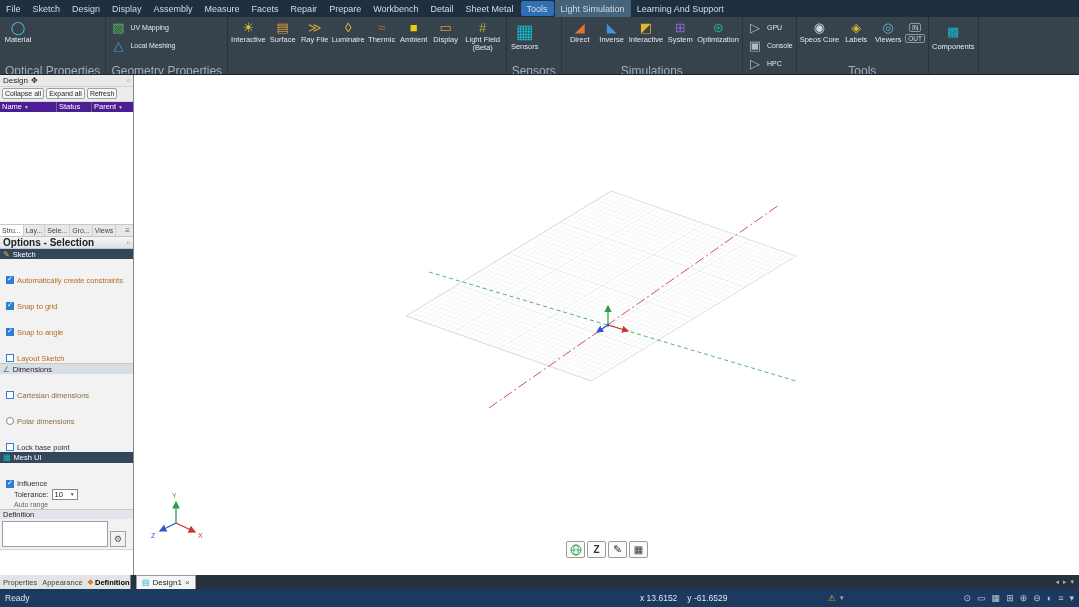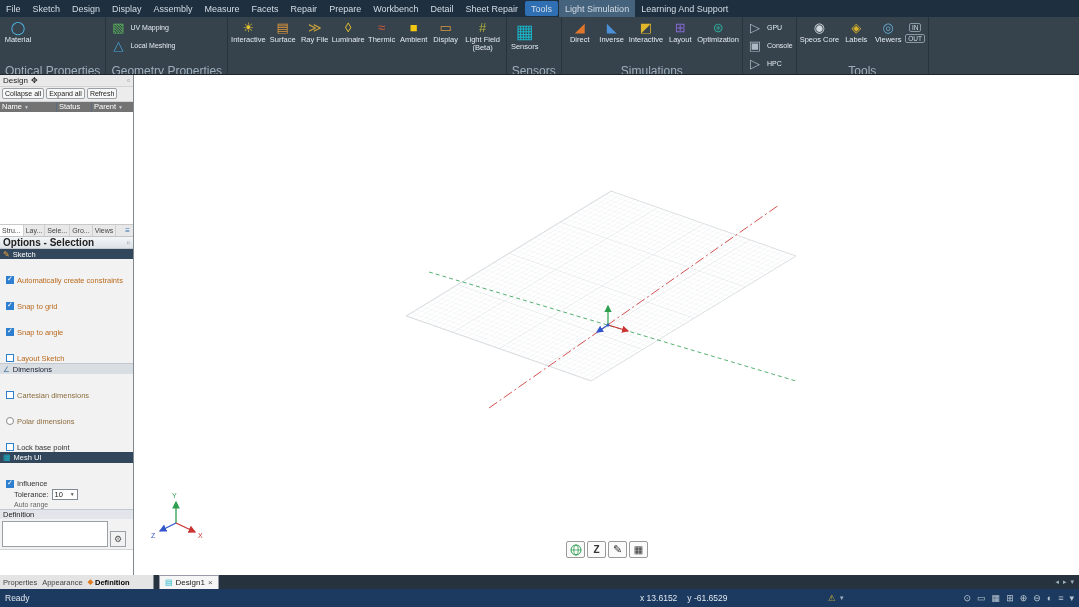--- a/index.html
+++ b/index.html
@@ -61,21 +61,21 @@
 
   
   .main{flex:1;display:flex;overflow:hidden;}
 
   
   .left{width:133px;flex:none;background:#f2f2f2;border-right:1px solid #808890;display:flex;flex-direction:column;font-size:8px;color:#222;}
   .dp-header{height:13px;display:flex;align-items:center;gap:3px;padding:0 3px;background:#e9e9e9;border-bottom:1px solid #d4d4d4;}
   .dp-header .sp{margin-left:auto;color:#777;}
   .dp-buttons{display:flex;gap:2px;padding:1px 2px 2px;background:#ececec;border-bottom:1px solid #d4d4d4;}
   .dp-btn{border:1px solid #9aa0a6;background:#f7f7f7;font-size:7px;padding:1px 2px;border-radius:2px;white-space:nowrap;}
-  .tree-header{display:flex;background:#737373;color:#fff;height:12px;align-items:center;font-size:7.5px;}
+  .tree-header{display:flex;background:#4c1d95;color:#fff;height:12px;align-items:center;font-size:7.5px;}
   .th-cell{display:flex;align-items:center;gap:2px;padding:0 2px;border-right:1px solid #5a6b7e;height:100%;}
   .th-name{width:52px;}.th-status{width:30px;}.th-parent{flex:1;border-right:none;}
   .funnel{font-size:5px;color:#c8d2dc;}
   .tree{height:134px;background:#fff;border-bottom:1px solid #c9c9c9;}
   .struct-tabs{display:flex;height:13px;background:#e8e8e8;border-bottom:1px solid #c4c4c4;align-items:stretch;font-size:7px;color:#444;}
   .struct-tab{padding:0 2px;border-right:1px solid #cfcfcf;display:flex;align-items:center;}
   .struct-tab.active{background:#fff;}
   .struct-icon{margin-left:auto;color:#2f6fb3;font-size:8px;display:flex;align-items:center;padding:0 3px;}
   .opt-header{height:13px;background:linear-gradient(#f4f6f8,#dde2e7);display:flex;align-items:center;padding:0 3px;border-bottom:1px solid #c2c8ce;font-weight:bold;font-size:10px;}
   .opt-header .sp{margin-left:auto;color:#888;font-weight:normal;}
@@ -103,21 +103,21 @@
 
   
   .canvas{flex:1;position:relative;background:#fff;overflow:hidden;}
   .scene{position:absolute;left:0;top:0;}
   .vp-toolbar{position:absolute;left:432px;top:466px;display:flex;gap:2px;}
   .vp-btn{width:19px;height:17px;border:1px solid #9a9a9a;background:#fbfbfb;display:flex;align-items:center;justify-content:center;font-size:11px;border-radius:2px;color:#333;box-sizing:border-box;}
   .vp-btn .z{font-weight:bold;font-size:10px;}
 
   
   .tabstrip{height:14px;display:flex;flex:none;}
-  .panel-tabs{width:154px;flex:none;background:#e4e4e4;display:flex;align-items:center;font-size:7.5px;gap:5px;padding:0 3px;border-right:1px solid #808890;color:#444;box-sizing:border-box;}
+  .panel-tabs{width:131px;flex:none;background:#e4e4e4;display:flex;align-items:center;font-size:7.5px;gap:5px;padding:0 3px;border-right:1px solid #808890;color:#444;box-sizing:border-box;}
   .panel-tab{display:flex;align-items:center;gap:2px;white-space:nowrap;}
   .panel-tab.active{color:#000;font-weight:bold;}
   .diamond{color:#e07b1f;font-size:7px;}
   .doc-strip{flex:1;background:#26333e;display:flex;align-items:flex-end;padding-left:5px;}
   .doc-tab{background:#f5f5f5;color:#222;font-size:8px;height:13px;display:flex;align-items:center;gap:3px;padding:0 5px;border:1px solid #99a;border-bottom:none;}
   .doc-icon{color:#1ab5c8;font-size:8px;}
   .doc-close{color:#555;font-size:8px;}
   .doc-strip-icons{margin-left:auto;color:#9fb0bd;font-size:7px;display:flex;gap:4px;padding:0 5px;align-items:center;align-self:center;}
 
   
@@ -139,21 +139,21 @@
     <div class="menu-tab">Sketch</div>
     <div class="menu-tab">Design</div>
     <div class="menu-tab">Display</div>
     <div class="menu-tab">Assembly</div>
     <div class="menu-tab">Measure</div>
     <div class="menu-tab">Facets</div>
     <div class="menu-tab">Repair</div>
     <div class="menu-tab">Prepare</div>
     <div class="menu-tab">Workbench</div>
     <div class="menu-tab">Detail</div>
-    <div class="menu-tab">Sheet Repair</div>
+    <div class="menu-tab">Sheet Metal</div>
     <div class="menu-tab pill">Tools</div>
     <div class="menu-tab active">Light Simulation</div>
     <div class="menu-tab">Learning And Support</div>
   </div>
 
   <div class="ribbon">
     <div class="rgroup">
       <div class="ritems">
         <div class="ritem">
           <span class="ricon g-material"></span>
@@ -233,21 +233,21 @@
         <div class="ritem">
           <span class="ricon g-inverse"></span>
           <span class="rlabel">Inverse</span>
         </div>
         <div class="ritem">
           <span class="ricon g-isim"></span>
           <span class="rlabel">Interactive</span>
         </div>
         <div class="ritem">
           <span class="ricon g-system"></span>
-          <span class="rlabel">Layout</span>
+          <span class="rlabel">System</span>
         </div>
         <div class="ritem">
           <span class="ricon g-opt"></span>
           <span class="rlabel">Optimization</span>
         </div>
       </div>
       <div class="rcaption">Simulations</div>
     </div>
 
     <div class="rgroup">
@@ -283,20 +283,29 @@
           <span class="rlabel">Viewers</span>
         </div>
         <div class="io-col">
           <span class="io-badge">IN</span>
           <span class="io-badge">OUT</span>
         </div>
       </div>
       <div class="rcaption">Tools</div>
     </div>
 
+    <div class="rgroup">
+      <div class="ritems">
+        <div class="ritem">
+          <span class="ricon big g-comp"></span>
+          <span class="rlabel">Components</span>
+        </div>
+      </div>
+      <div class="rcaption"></div>
+    </div>
   </div>
 
   <div class="main">
 
     <div class="left">
       <div class="dp-header">
         <span>Design</span>
         <span>✥</span>
         <span class="sp">▫</span>
       </div>

